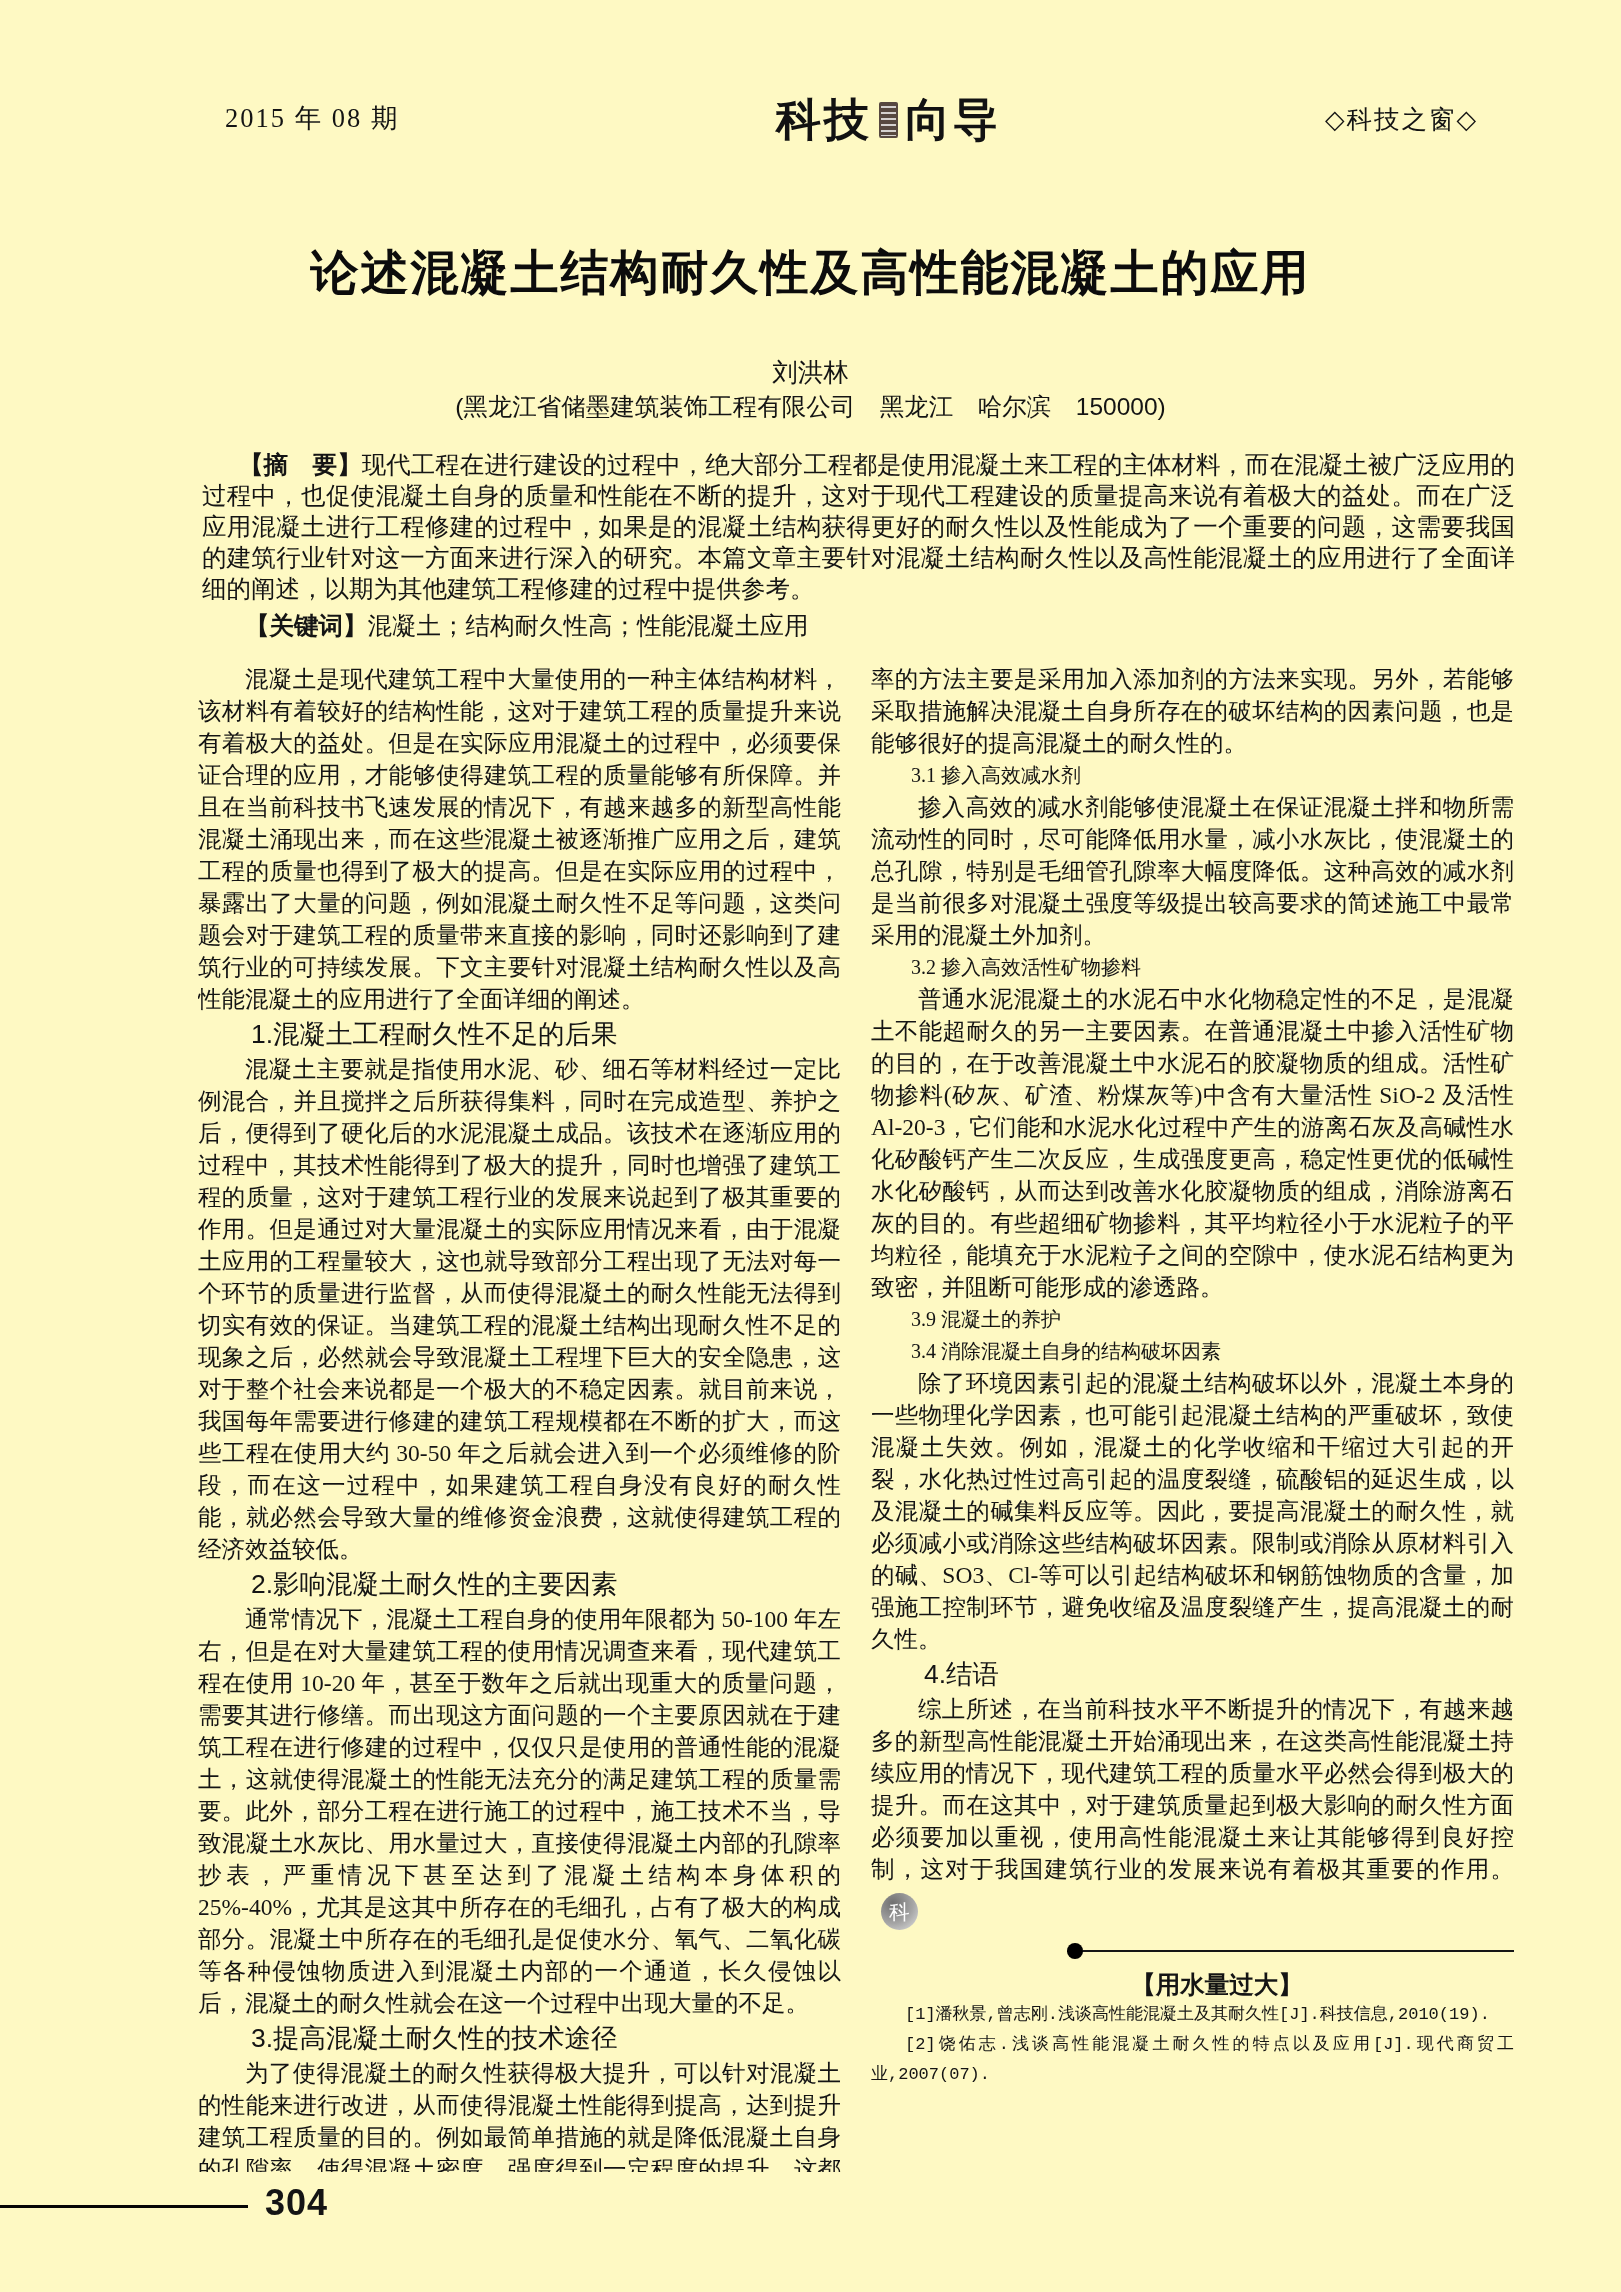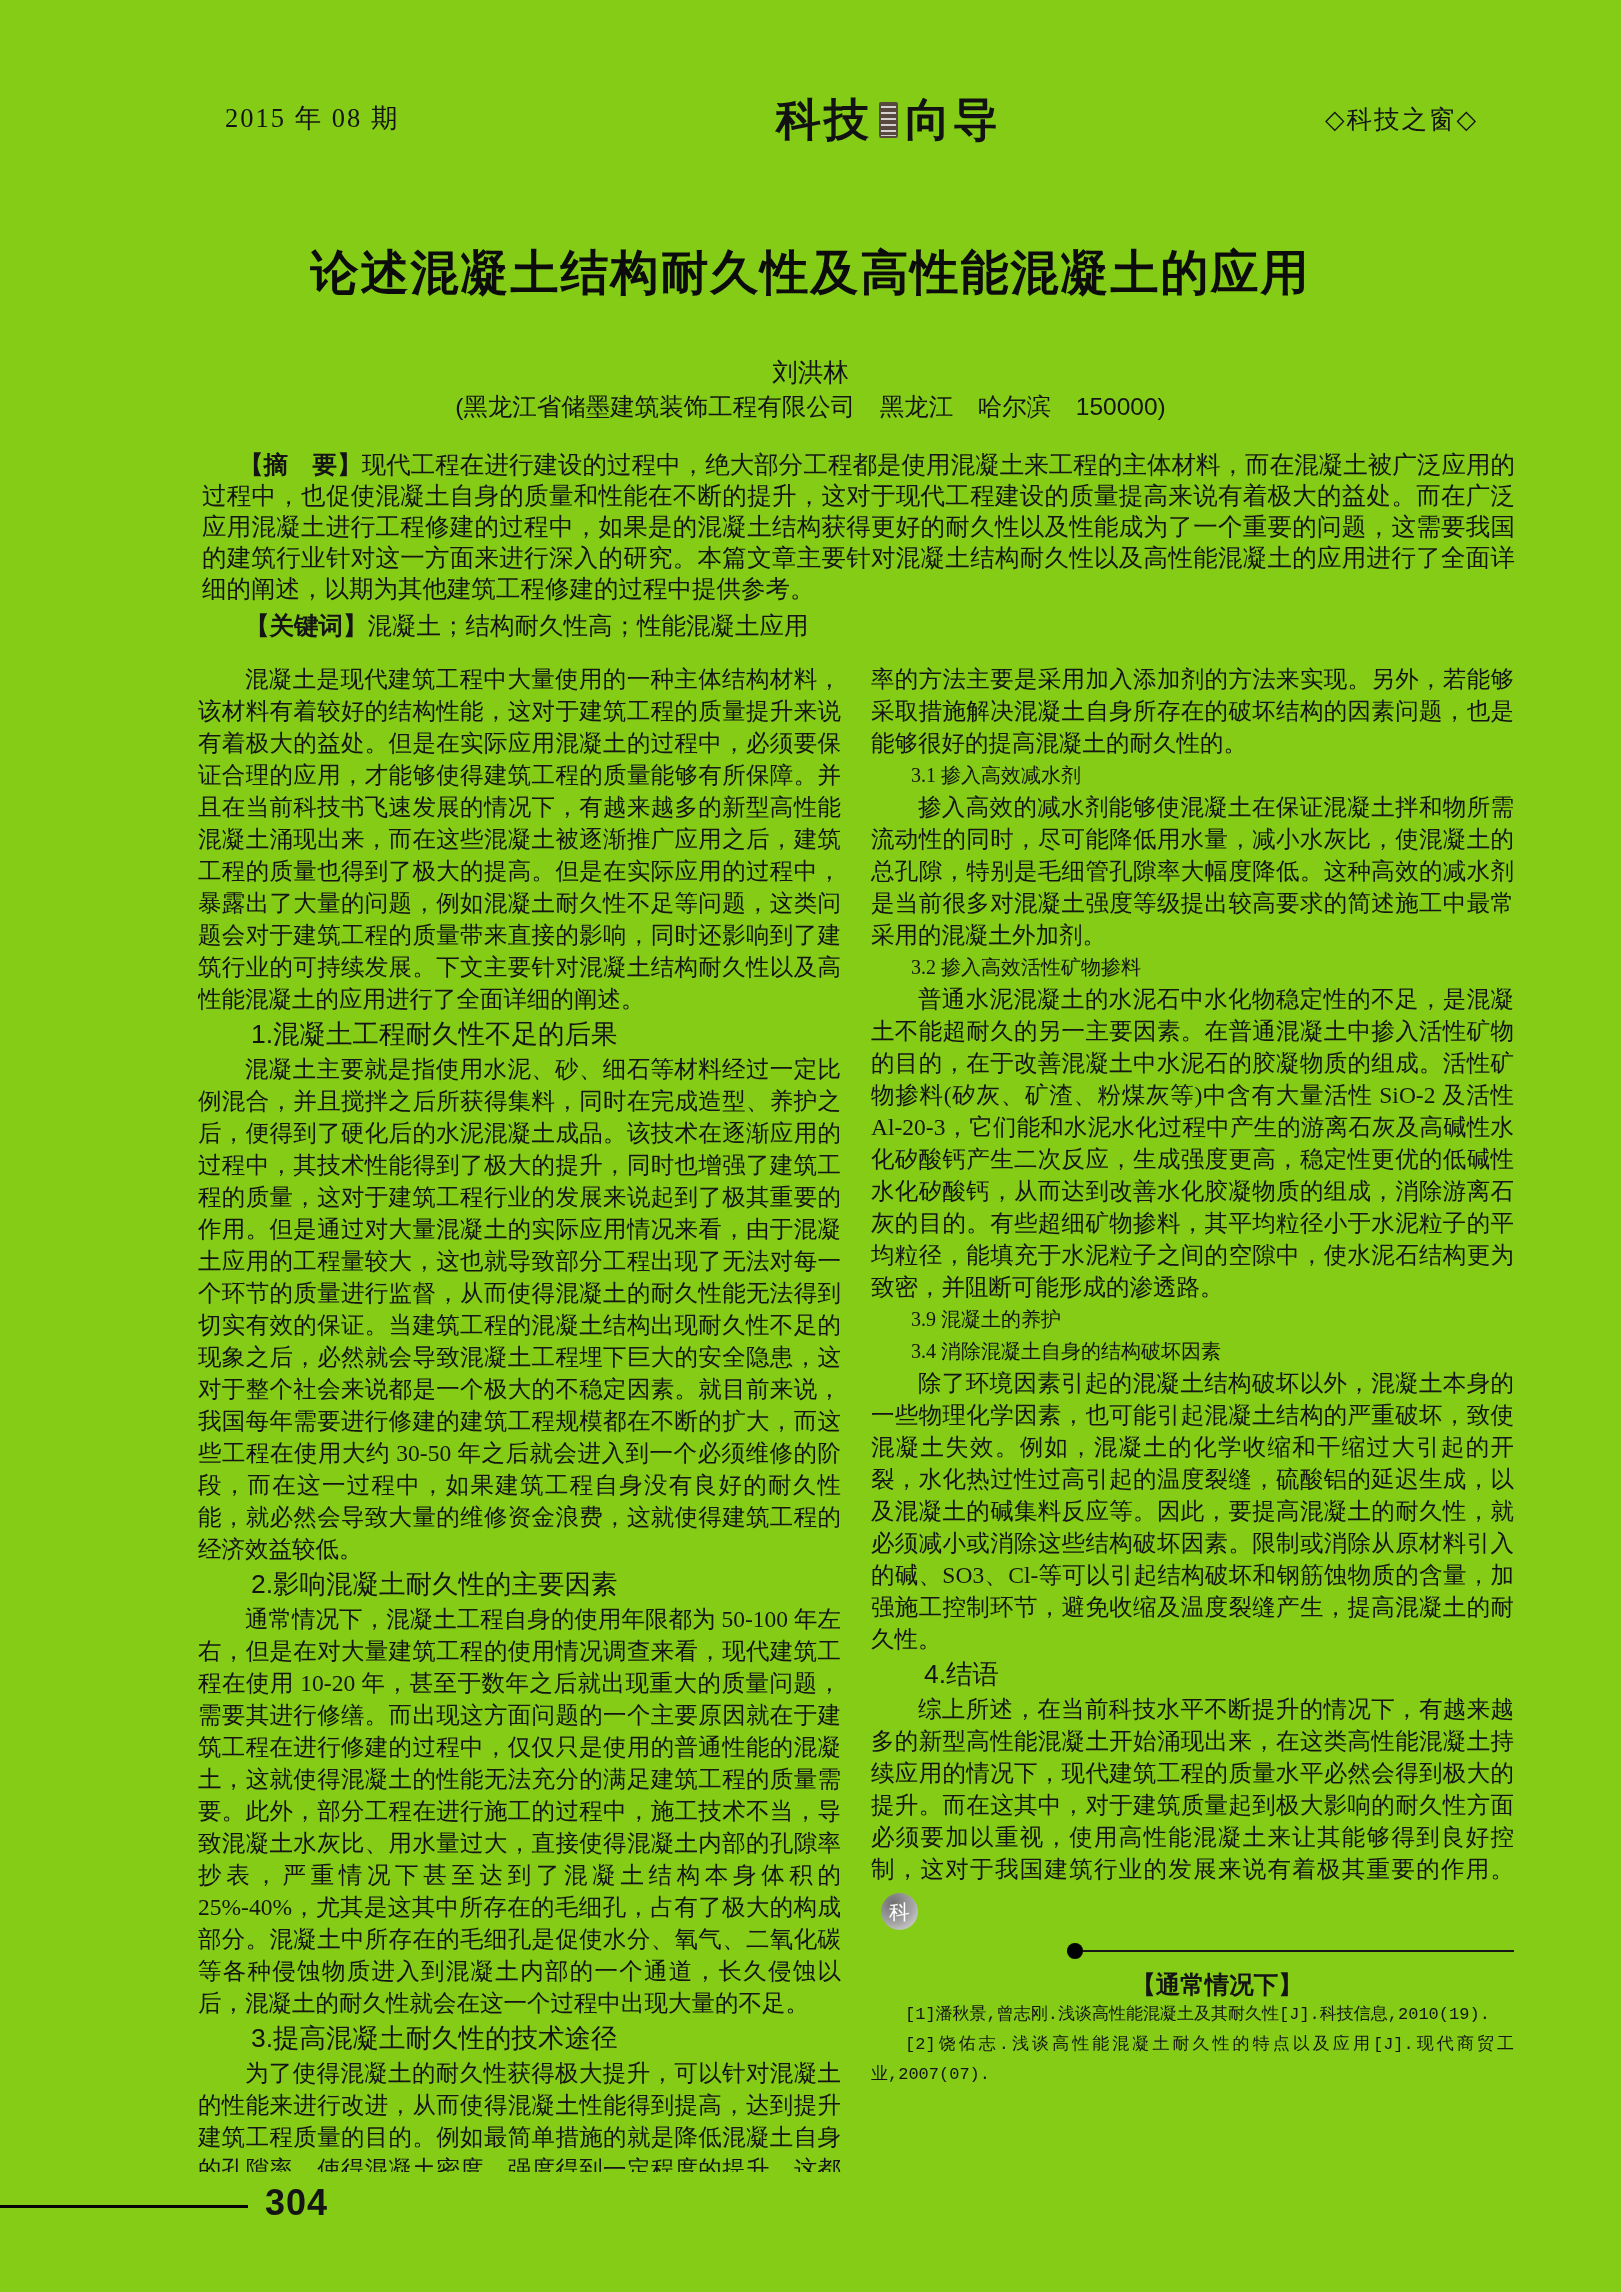--- a/index.html
+++ b/index.html
@@ -1,17 +1,17 @@
 <!DOCTYPE html>
 <html><head>
 <meta charset="utf-8">
 <style>
   html,body{margin:0;padding:0;background:#e8e8e8;}
   .page{
-    position:relative;width:1621px;height:2293px;background:#84cc16;
+    position:relative;width:1621px;height:2293px;background:#fef9c3;
     font-family:"Liberation Serif","DejaVu Serif",serif;color:#141414;
     overflow:hidden;margin:0 auto;
   }
   
   .hdr-issue{position:absolute;left:225px;top:100px;font-size:26.5px;letter-spacing:2px;}
   .masthead{position:absolute;left:776px;top:90px;display:flex;align-items:center;}
   .masthead .mh-word{
     font-family:"Liberation Sans","DejaVu Sans",sans-serif;font-weight:bold;
     font-size:45px;letter-spacing:2.9px;color:#121212;
   }
@@ -115,21 +115,21 @@
     <p class="h-sub">3.9 混凝土的养护</p>
     <p class="h-sub">3.4 消除混凝土自身的结构破坏因素</p>
     <p>除了环境因素引起的混凝土结构破坏以外，混凝土本身的一些物理化学因素，也可能引起混凝土结构的严重破坏，致使混凝土失效。例如，混凝土的化学收缩和干缩过大引起的开裂，水化热过性过高引起的温度裂缝，硫酸铝的延迟生成，以及混凝土的碱集料反应等。因此，要提高混凝土的耐久性，就必须减小或消除这些结构破坏因素。限制或消除从原材料引入的碱、SO3、Cl-等可以引起结构破坏和钢筋蚀物质的含量，加强施工控制环节，避免收缩及温度裂缝产生，提高混凝土的耐久性。</p>
     <p class="h-main">4.结语</p>
     <p><span>综上所述，在当前科技水平不断提升的情况下，有越来越多的新型高性能混凝土开始涌现出来，在这类高性能混凝土持续应用的情况下，现代建筑工程的质量水平必然会得到极大的提升。而在这其中，对于建筑质量起到极大影响的耐久性方面必须要加以重视，使用高性能混凝土来让其能够得到良好控制，这对于我国建筑行业的发展来说有着极其重要的作用。</span><span class="end-badge">科</span></p>
 
     <div class="ref-separator">
       <span class="dot"></span>
       <span class="rule"></span>
     </div>
-    <p class="ref-header">【通常情况下】</p>
+    <p class="ref-header">【用水量过大】</p>
     <p class="ref-item">[1]潘秋景,曾志刚.浅谈高性能混凝土及其耐久性[J].科技信息,2010(19).</p>
     <p class="ref-item">[2]饶佑志.浅谈高性能混凝土耐久性的特点以及应用[J].现代商贸工业,2007(07).</p>
 
   </div>
 
   <div class="footer-rule"></div>
   <div class="page-number">304</div>
 
 </div>
 

